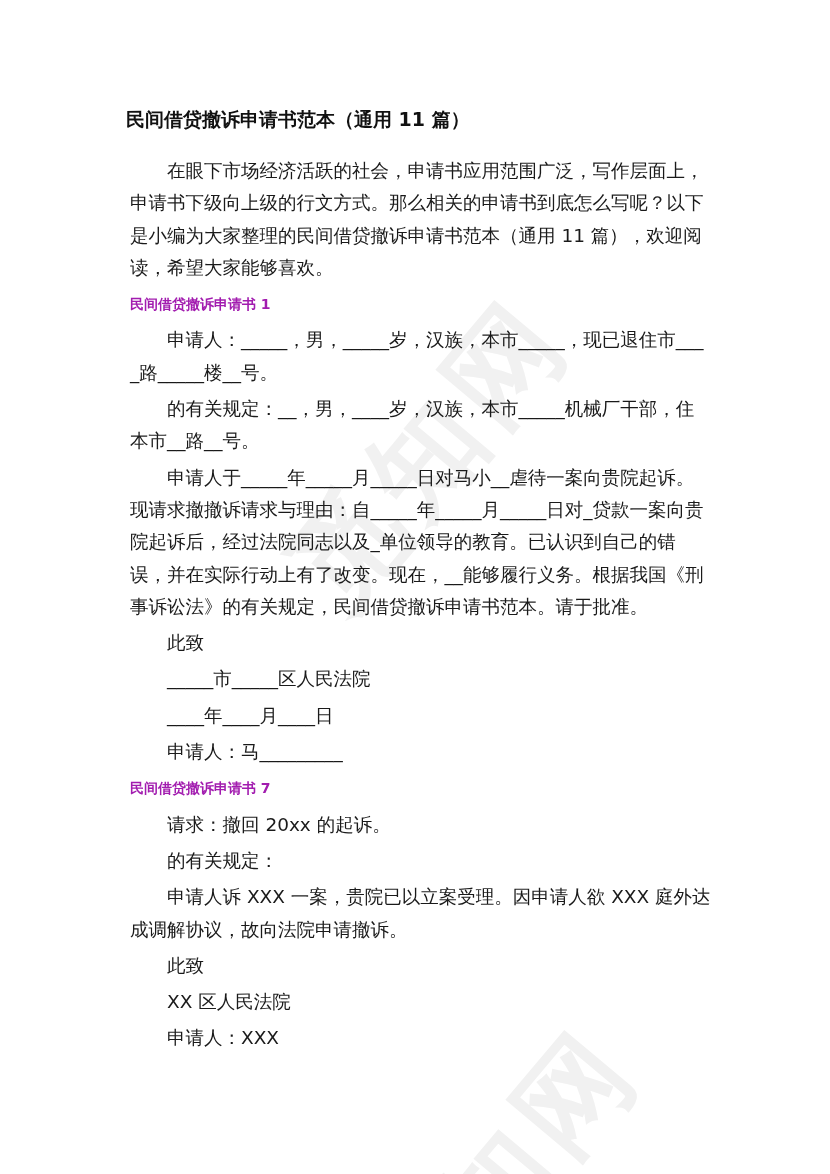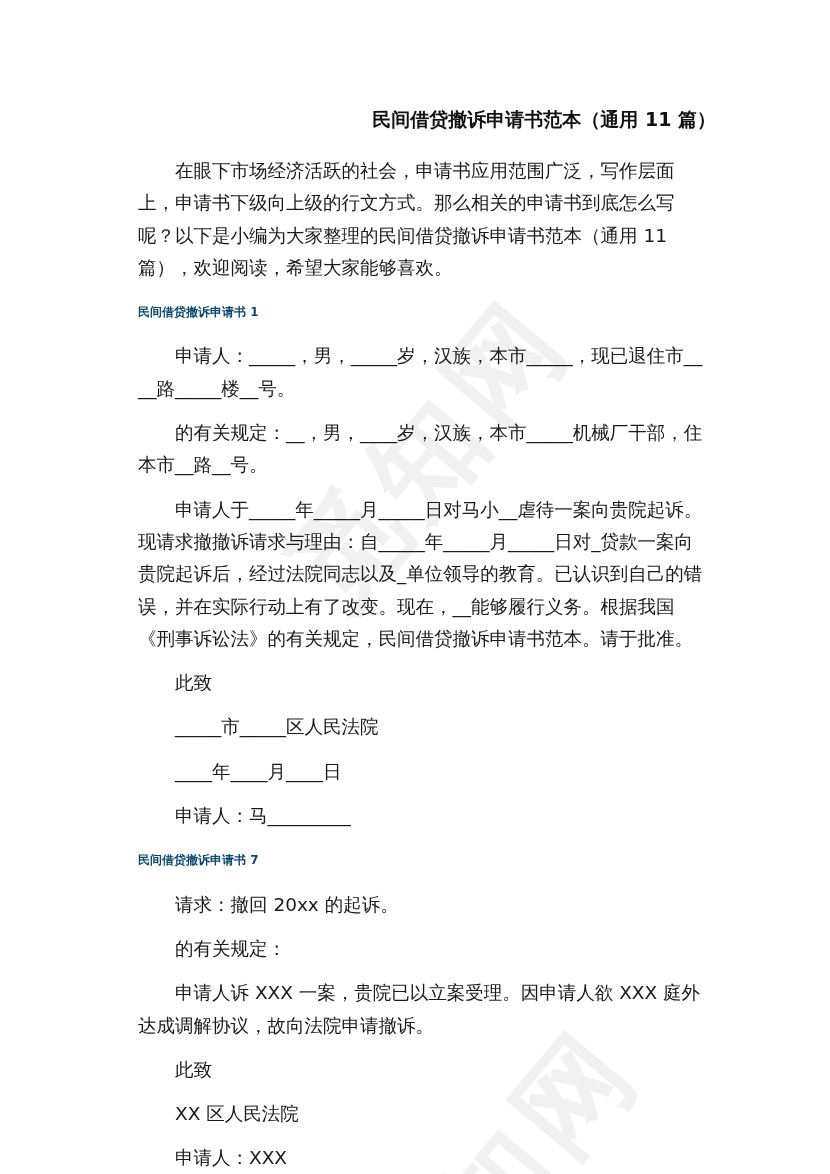--- a/index.html
+++ b/index.html
@@ -3,26 +3,26 @@
 <meta charset="utf-8">
 <style>
   html, body { margin: 0; padding: 0; background: #ffffff; }
   body { width: 830px; height: 1174px; position: relative; overflow: hidden; }
   .page {
     position: absolute; left: 126px; top: 103px; width: 590px;
     font-family: "DejaVu Sans", "Liberation Sans", sans-serif;
     color: #1a1a1a; font-size: 18.5px; line-height: 32.3px;
   }
   .title {
-    text-align: right; font-weight: bold; font-size: 19px;
+    text-align: left; font-weight: bold; font-size: 19px;
     line-height: 32px; margin-bottom: 20px; color: #111;
   }
-  .p { margin: 12px; white-space: pre-wrap; word-break: break-all; }
+  .p { margin: 4px; white-space: pre-wrap; word-break: break-all; }
   .indent { text-indent: 37px; }
-  .heading { font-weight: bold; font-size: 12px; color: #0c4a6e; }
+  .heading { font-weight: bold; font-size: 14px; color: #a21caf; }
   .watermark {
     position: absolute; color: #f1f1f1; font-weight: bold;
     font-family: "DejaVu Sans", sans-serif; font-size: 110px;
     transform: rotate(-50deg); letter-spacing: 10px; z-index: 0;
     pointer-events: none; white-space: nowrap;
   }
   .page { z-index: 1; }
 </style>
 </head>
 <body>

